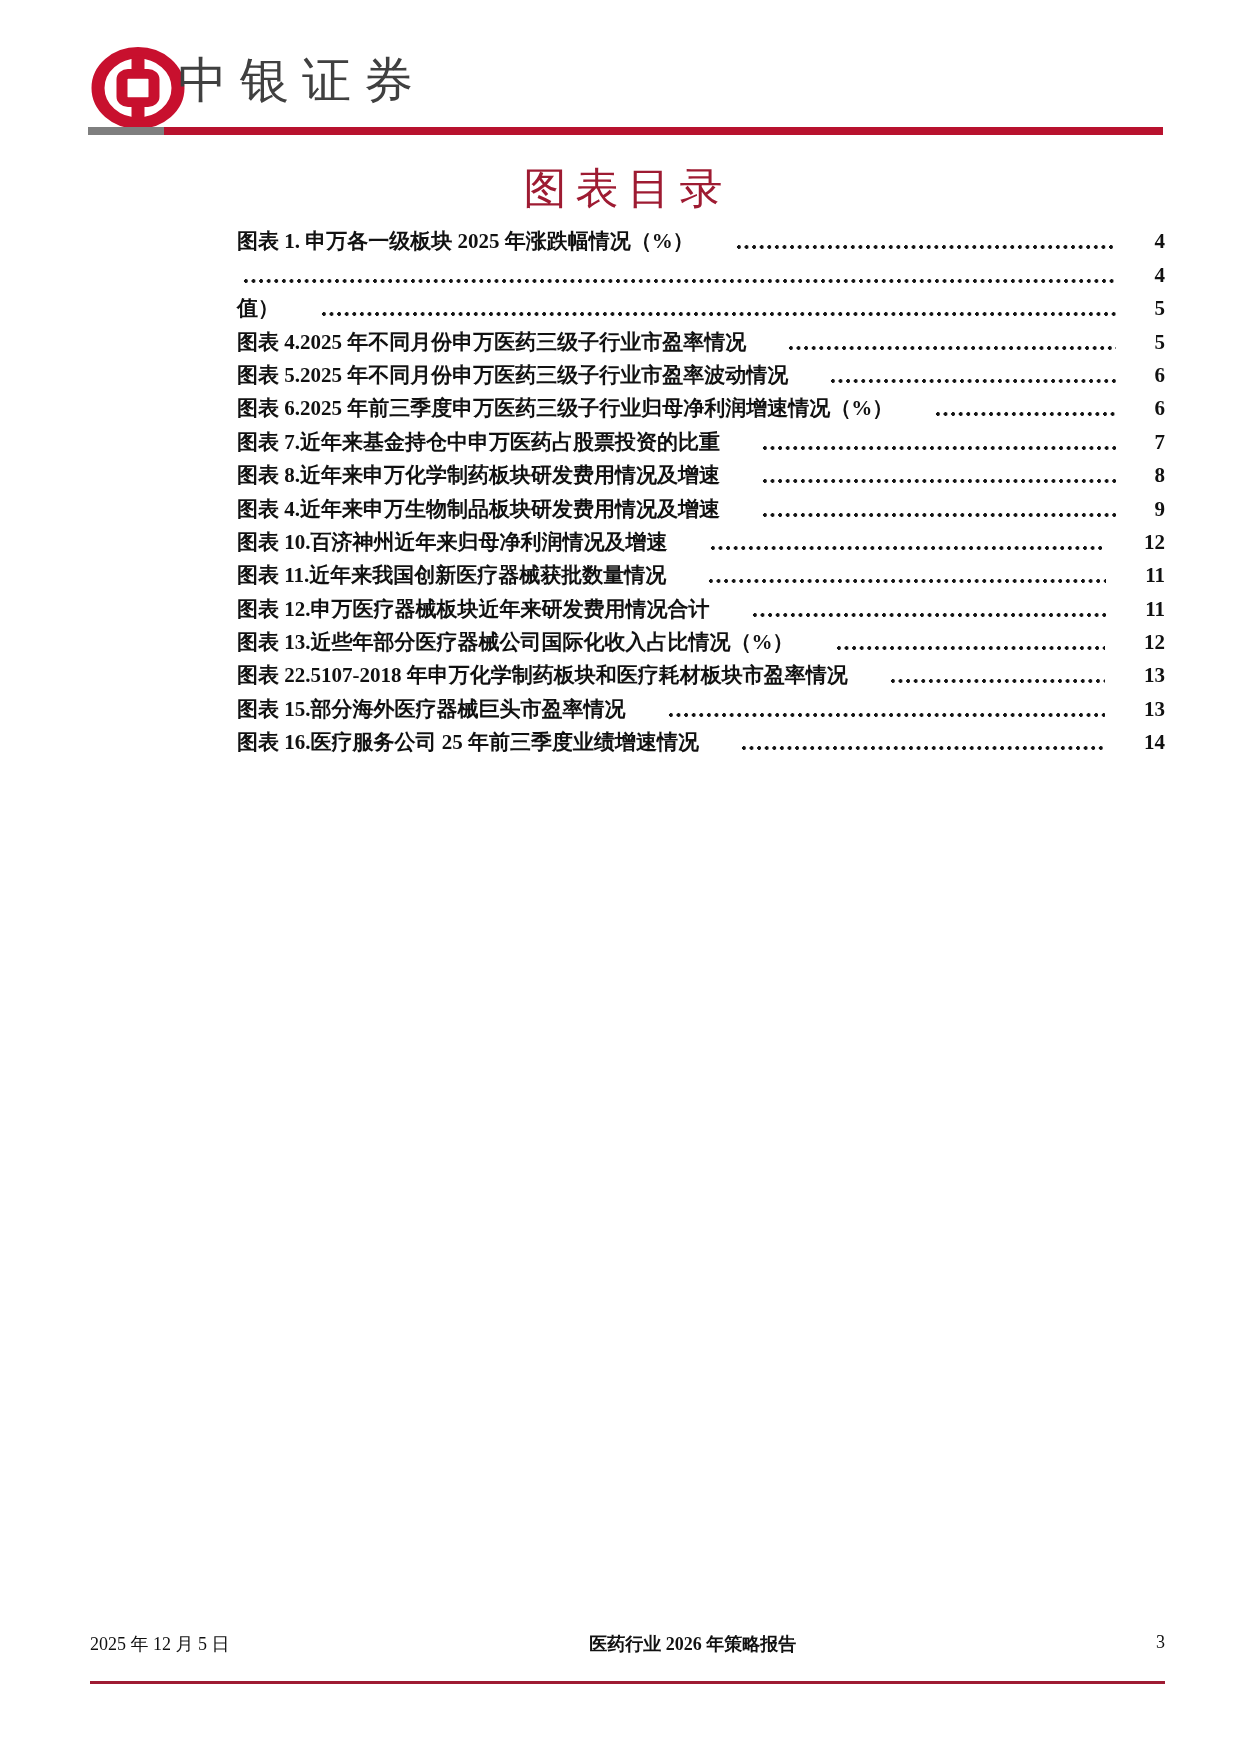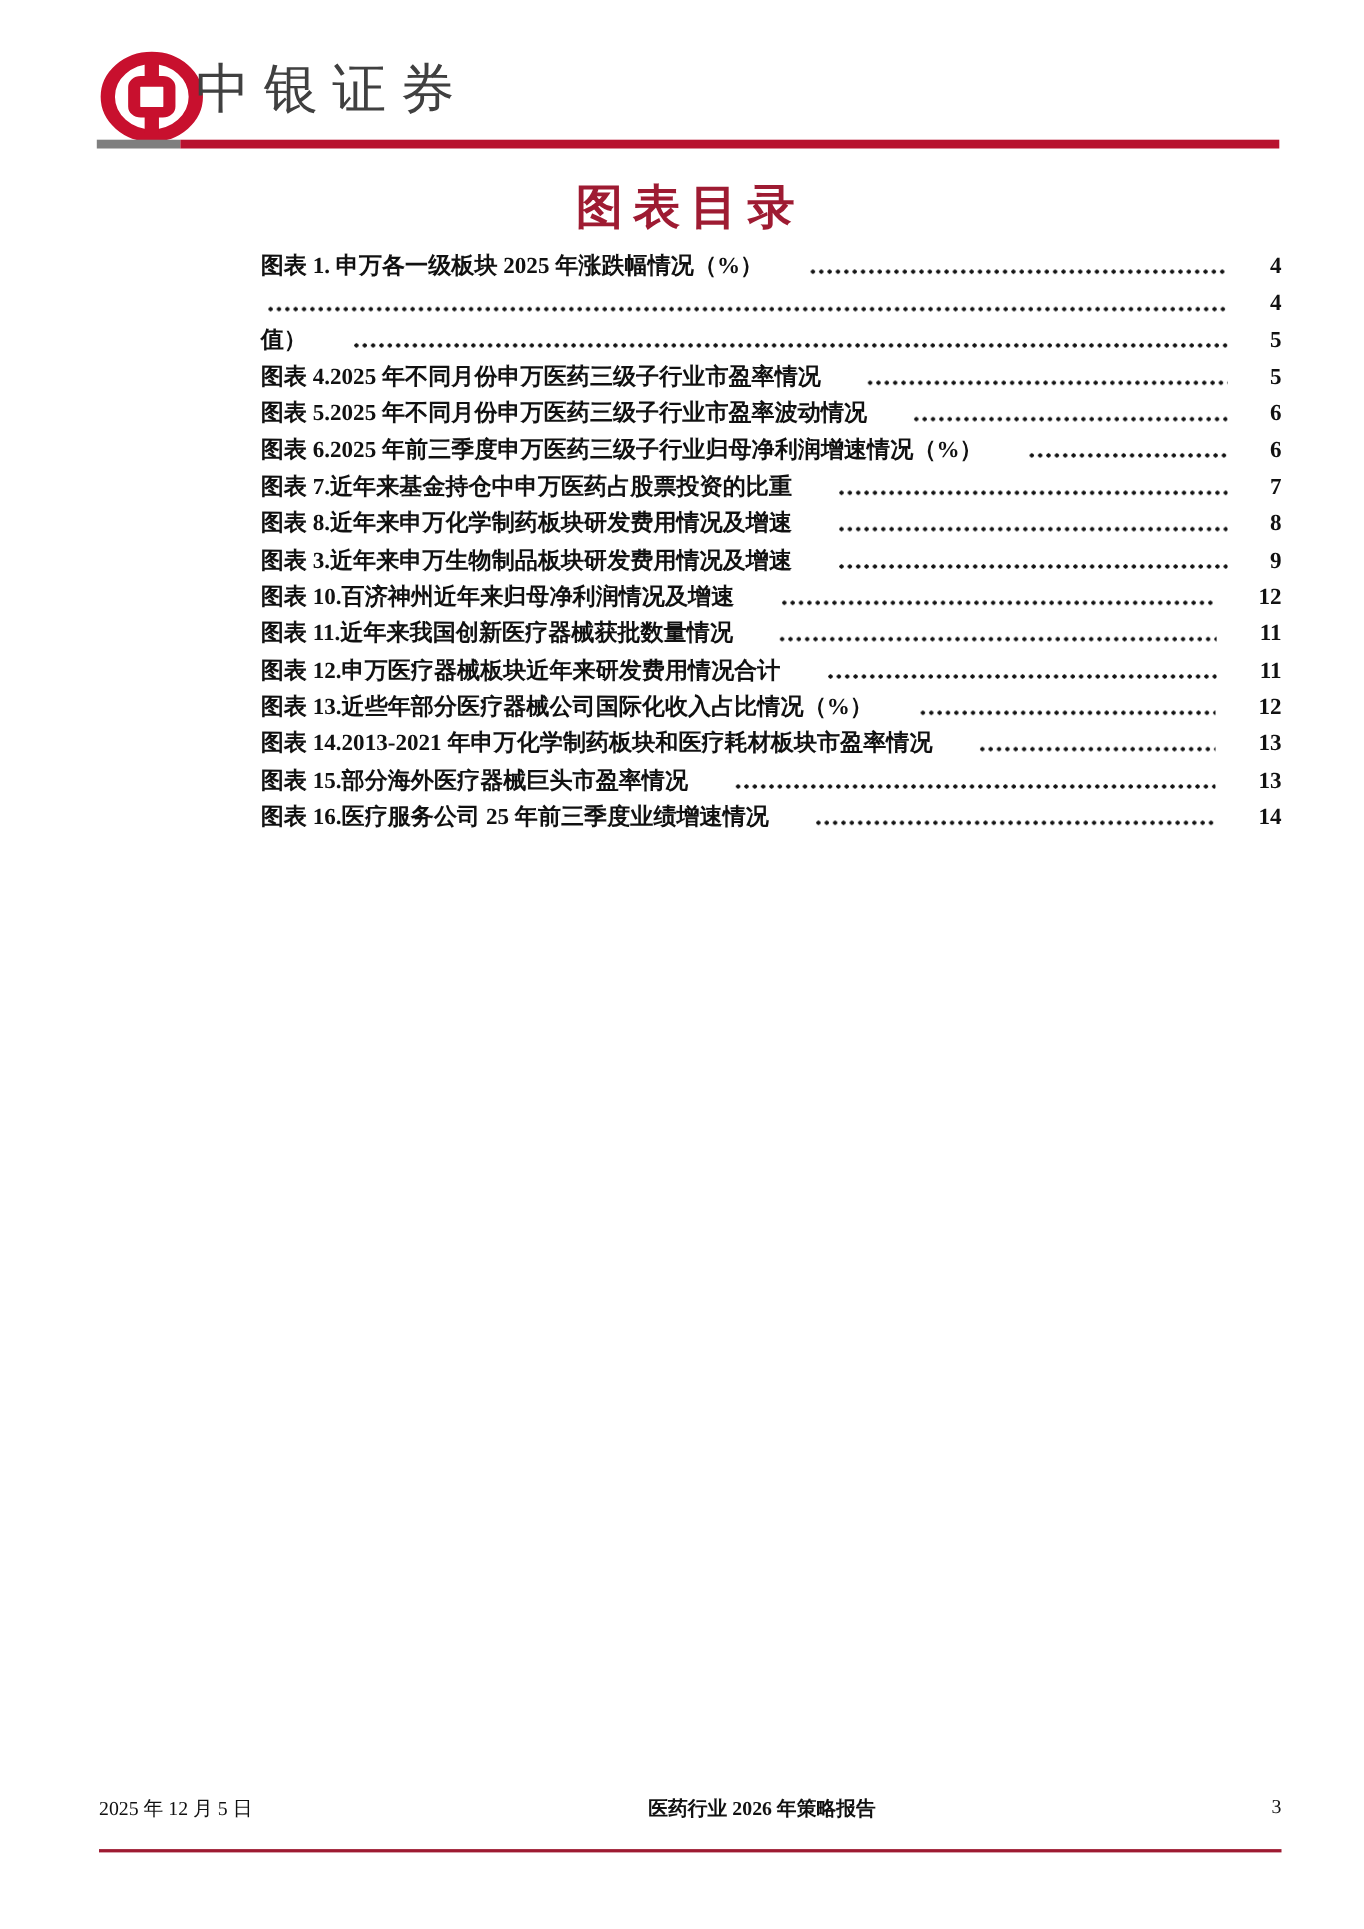--- a/index.html
+++ b/index.html
@@ -32,21 +32,21 @@
     color:#404040;white-space:nowrap;
   }
   .header-rule{position:absolute;left:88px;top:127px;height:8px;width:1075px;font-size:0;}
   .header-rule .seg-gray{display:inline-block;vertical-align:top;width:76px;height:8px;background:var(--rule-gray);}
   .header-rule .seg-red{display:inline-block;vertical-align:top;width:999px;height:8px;background:var(--rule-red);}
 
   
   .doc-title{
     position:absolute;left:90px;top:160px;width:1075px;
     text-align:center;
-    font-size:43px;font-weight:700;letter-spacing:9px;
+    font-size:43px;font-weight:400;letter-spacing:9px;
     color:var(--title-red);
   }
 
   
   .toc{
     position:absolute;left:237px;top:224px;width:928px;
   }
   .toc-row{
     display:flex;align-items:flex-end;
     height:33.4px;
@@ -137,21 +137,21 @@
       <span class="toc-label">图表 7.近年来基金持仓中申万医药占股票投资的比重</span>
         <span class="toc-leader"></span>
         <span class="toc-page">7</span>
     </div>
     <div class="toc-row">
       <span class="toc-label">图表 8.近年来申万化学制药板块研发费用情况及增速</span>
         <span class="toc-leader"></span>
         <span class="toc-page">8</span>
     </div>
     <div class="toc-row">
-      <span class="toc-label">图表 3.近年来申万生物制品板块研发费用情况及增速 </span>
+      <span class="toc-label">图表 4.近年来申万生物制品板块研发费用情况及增速 </span>
         <span class="toc-leader"></span>
         <span class="toc-page">9</span>
     </div>
     <div class="toc-row">
       <span class="toc-label">图表 10.百济神州近年来归母净利润情况及增速</span>
         <span class="toc-leader"></span>
         <span class="toc-page">12</span>
     </div>
     <div class="toc-row">
       <span class="toc-label">图表 11.近年来我国创新医疗器械获批数量情况</span>
@@ -162,21 +162,21 @@
       <span class="toc-label">图表 12.申万医疗器械板块近年来研发费用情况合计 </span>
         <span class="toc-leader"></span>
         <span class="toc-page">11</span>
     </div>
     <div class="toc-row">
       <span class="toc-label">图表 13.近些年部分医疗器械公司国际化收入占比情况（%） </span>
         <span class="toc-leader"></span>
         <span class="toc-page">12</span>
     </div>
     <div class="toc-row">
-      <span class="toc-label">图表 14.2013-2021 年申万化学制药板块和医疗耗材板块市盈率情况</span>
+      <span class="toc-label">图表 22.5107-2018 年申万化学制药板块和医疗耗材板块市盈率情况</span>
         <span class="toc-leader"></span>
         <span class="toc-page">13</span>
     </div>
     <div class="toc-row">
       <span class="toc-label">图表 15.部分海外医疗器械巨头市盈率情况 </span>
         <span class="toc-leader"></span>
         <span class="toc-page">13</span>
     </div>
     <div class="toc-row">
       <span class="toc-label">图表 16.医疗服务公司 25 年前三季度业绩增速情况</span>

